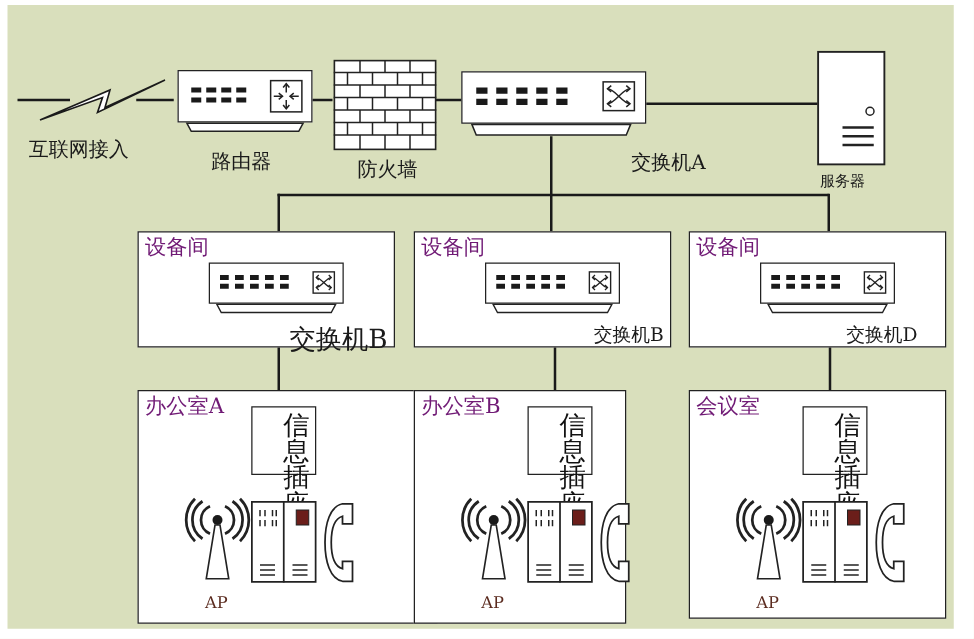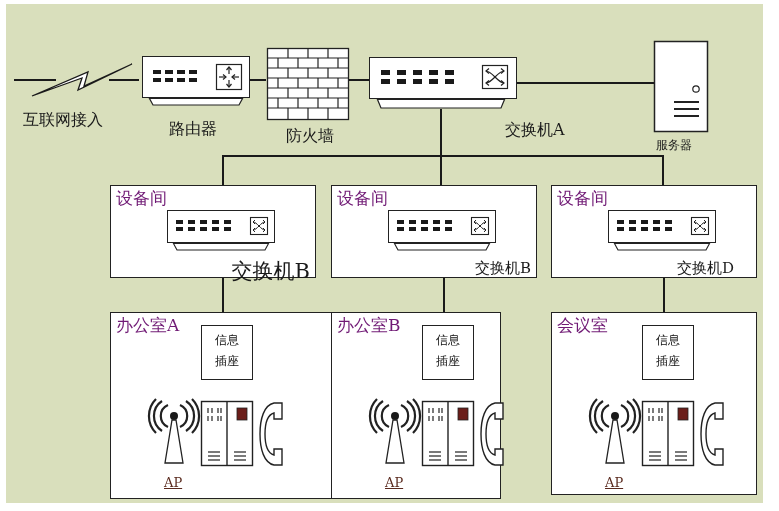--- a/index.html
+++ b/index.html
@@ -5,22 +5,22 @@
   html, body { margin:0; padding:0; background:#ffffff; }
   body { width:779px; height:511px; position:relative; overflow:hidden;
          font-family:"DejaVu Serif","Liberation Serif",serif; }
   #canvas { position:absolute; left:6px; top:4px; width:757px; height:499px; background:#d9dfbc; }
   .abs { position:absolute; }
   .line { position:absolute; background:#1a1a1a; }
   .lbl { position:absolute; font-size:15px; color:#1a1a1a; white-space:nowrap; line-height:1; }
   .box { position:absolute; background:#fff; border:1.5px solid #222; box-sizing:border-box; }
   .boxlbl { position:absolute; font-size:17px; color:#701a75; left:5px; top:4px; white-space:nowrap; line-height:1; }
   .socket { position:absolute; background:#fff; border:1.5px solid #222; box-sizing:border-box;
-            font-size:12px; line-height:21px; text-align:center; color:#111; }
-  .ap-lbl { position:absolute; font-size:13px; color:#5a2a1e; line-height:1;text-decoration:underline; }
+            font-size:21px; line-height:21px; text-align:center; color:#111;padding-left:20px; }
+  .ap-lbl { position:absolute; font-size:13px; color:#5a2a1e; line-height:1; }
   svg { position:absolute; overflow:visible; }
 </style>
 </head>
 <body>
 
 <div id="canvas">
 
   <div class="line" style="left:8px;top:75px;width:42px;height:1.5px;"></div>
   <div class="line" style="left:103px;top:75px;width:30px;height:1.5px;"></div>
   <div class="line" style="left:242px;top:75px;width:18px;height:1.5px;"></div>

